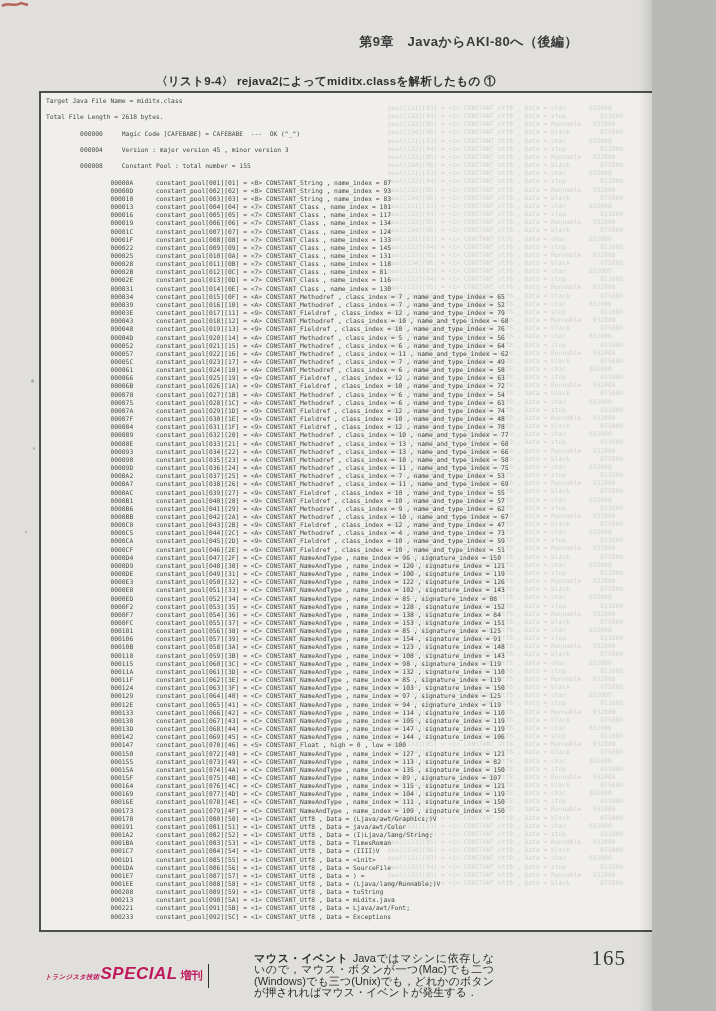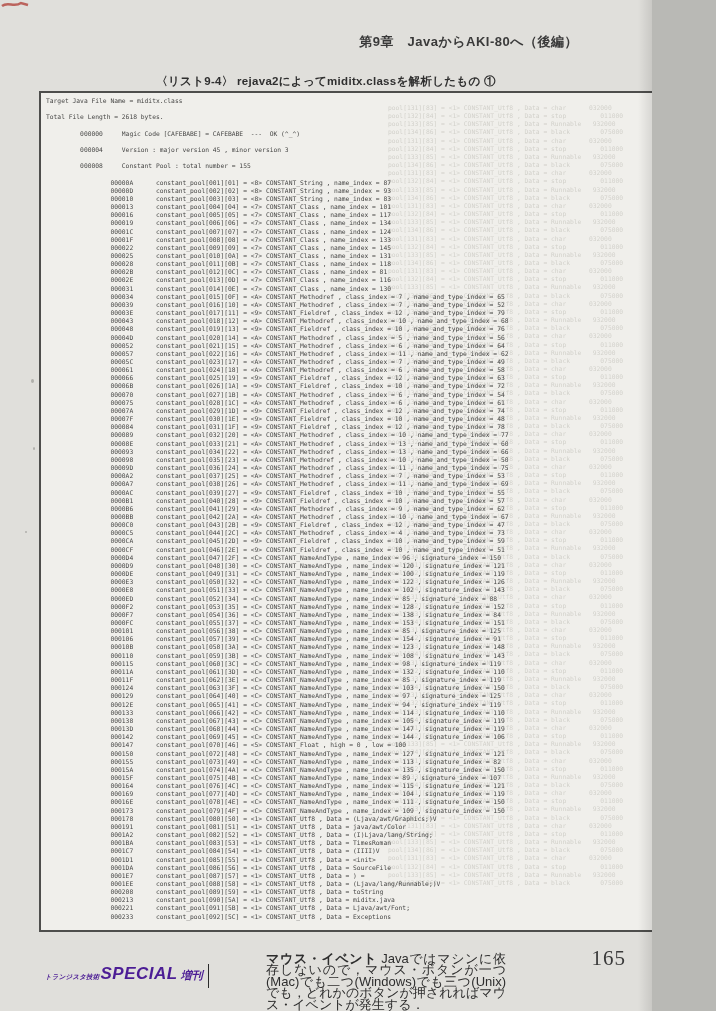--- a/index.html
+++ b/index.html
@@ -47,29 +47,29 @@
     white-space:pre;
     color:#b9b8b0;opacity:0.55;
     filter:blur(0.3px);
     z-index:1;
   }
   .red-pen-mark{position:absolute;left:1px;top:0;z-index:3;}
   .speck{position:absolute;background:#8f8f8a;border-radius:50%;opacity:.6;}
   .footer{position:absolute;left:0;top:946px;width:100%;height:60px;}
   .footer-logo{
     position:absolute;left:45px;top:18px;display:flex;align-items:baseline;
-    color:#4c1d95;white-space:nowrap;
+    color:#be185d;white-space:nowrap;
   }
   .logo-small{font-size:6.5px;font-weight:700;font-style:italic;letter-spacing:0.2px;}
   .logo-main{font-size:17px;font-weight:900;font-style:italic;letter-spacing:0.5px;margin-left:1px;}
-  .logo-suffix{font-size:11px;font-weight:700;margin-left:3px;font-style:italic;}
+  .logo-suffix{font-size:11px;font-weight:700;margin-left:3px;}
   .logo-divider{display:inline-block;width:1px;height:24px;background:#2a2a2a;margin-left:5px;align-self:center;}
   .footer-note{
-    position:absolute;left:266px;top:7px;width:240px;
-    font-size:13px;line-height:11.4px;color:#2d2d2d;text-align:justify;
+    position:absolute;left:254px;top:7px;width:240px;
+    font-size:11px;line-height:11.4px;color:#2d2d2d;text-align:justify;
   }
   .footer-note b{font-weight:700;margin-right:4px;}
   .page-number{
     position:absolute;right:26px;top:0;
     font-family:"Liberation Serif",serif;
     font-size:21px;color:#3a3a3a;letter-spacing:1px;margin-left:9px;
   }
 </style>
 </head>
 <body>

